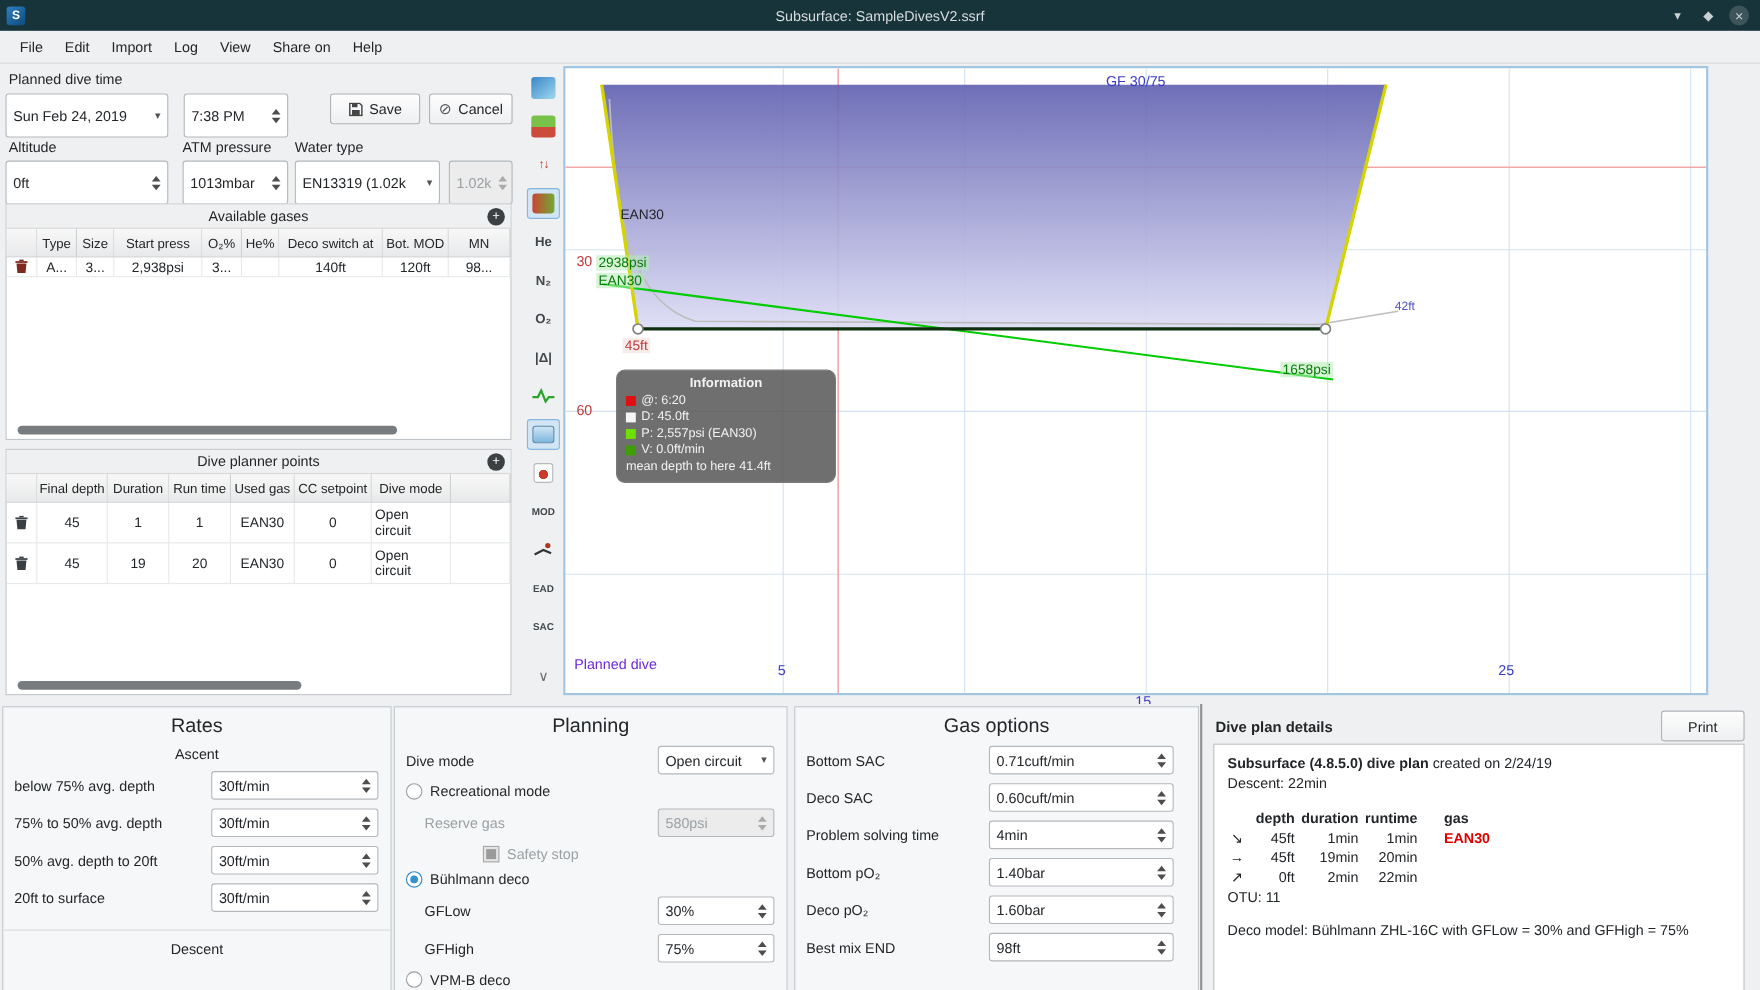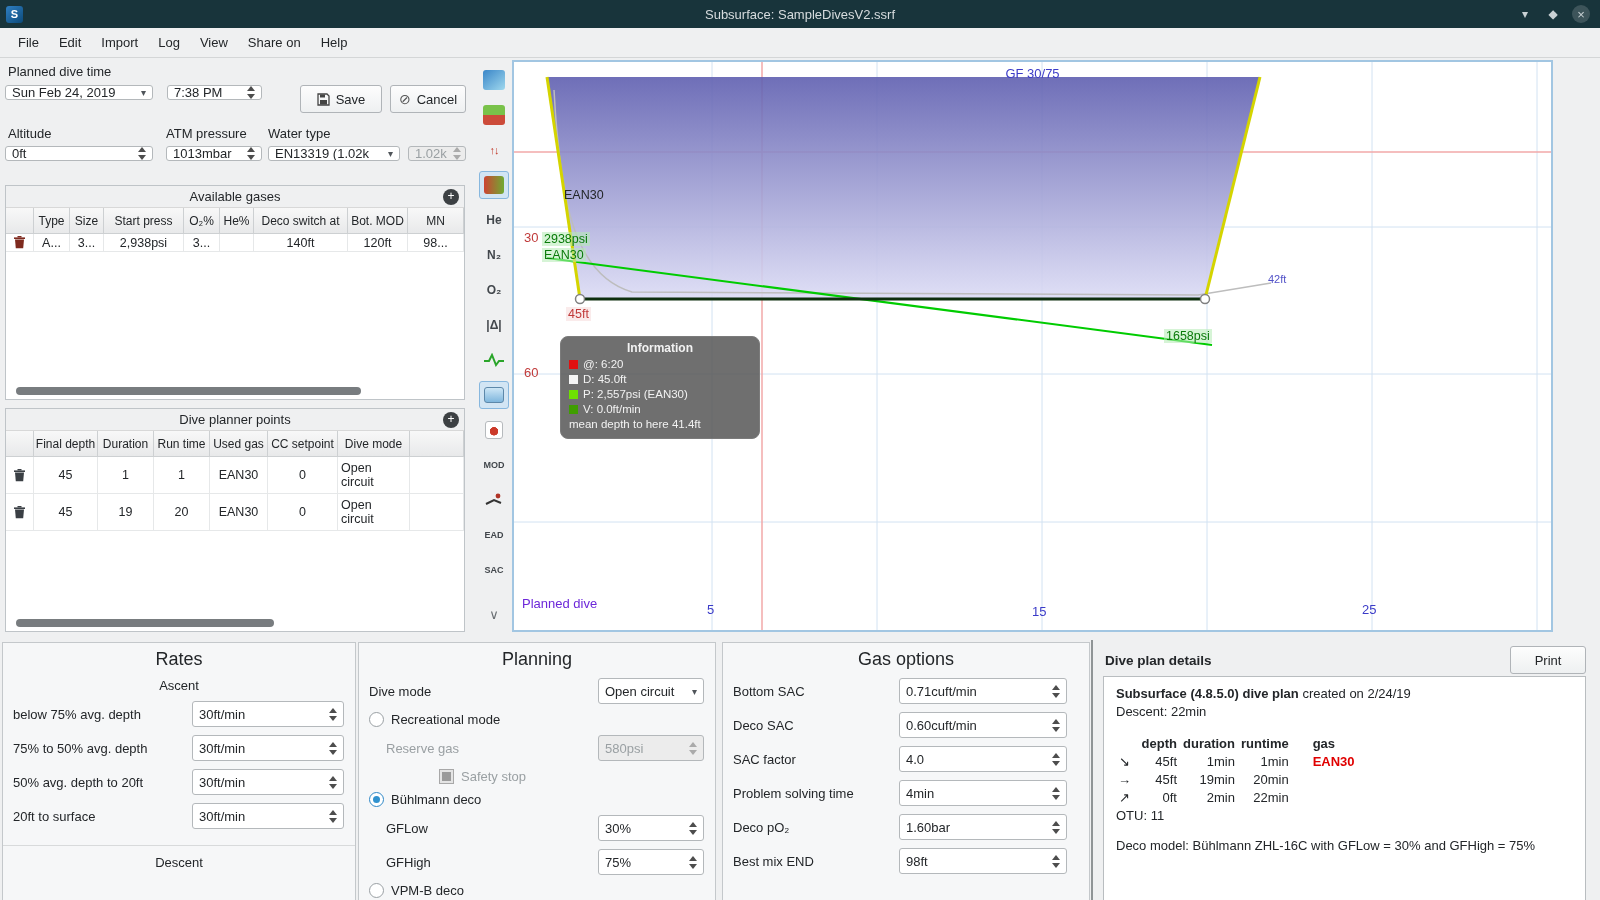--- a/index.html
+++ b/index.html
@@ -15,21 +15,21 @@
   .app-icon span { color:#fff; font-size:11px; font-weight:bold; }
   .wtitle { position:absolute; left:0; right:0; text-align:center; color:#d7dcde; font-size:13px; }
   .winbtns { margin-left:auto; display:flex; gap:10px; margin-right:10px; z-index:2; }
   .winbtn { width:18px; height:18px; color:#c9d1d4; display:flex; align-items:center; justify-content:center; font-size:12px; cursor:default; }
   .winbtn.close { background:rgba(255,255,255,.16); border-radius:50%; font-size:13px; }
   
   .menubar { height:30px; background:#eff0f1; border-bottom:1px solid #d4d6d7; display:flex; align-items:center; padding-left:8px; }
   .menu-item { padding:5px 10px; font-size:13px; }
   
   .lbl { font-size:13px; }
-  .field { background:#fff; border:1px solid #b4b8bb; border-radius:3px; height:15px;
+  .field { background:#fff; border:1px solid #b4b8bb; border-radius:3px; height:40px;
     display:flex; align-items:center; padding:0 6px; font-size:13px; white-space:nowrap; overflow:hidden; }
   .field.disabled { background:#ececec; color:#9aa0a3; }
   .combo-arrow { margin-left:auto; font-size:10px; color:#50555a; padding-left:5px; }
   .spin-arrows { margin-left:auto; display:flex; flex-direction:column; gap:3px; padding-left:6px; }
   .arr-up { width:0; height:0; border-left:4px solid transparent; border-right:4px solid transparent; border-bottom:5px solid #4d4d4d; }
   .arr-dn { width:0; height:0; border-left:4px solid transparent; border-right:4px solid transparent; border-top:5px solid #4d4d4d; }
   .field.disabled .arr-up { border-bottom-color:#aaa; } .field.disabled .arr-dn { border-top-color:#aaa; }
   .btn { background:linear-gradient(#fdfdfd,#eef0f1); border:1px solid #b0b4b8; border-radius:3px;
     height:28px; display:flex; align-items:center; justify-content:center; gap:6px; font-size:13px; padding:13px 10px; }
   .radio { width:15px; height:15px; border-radius:50%; border:1px solid #9aa0a4; background:#fff; position:relative; flex:0 0 15px; margin-right:7px; }
@@ -353,21 +353,21 @@
       <line class="bottomline" x1="66" y1="237" x2="691" y2="237"></line>
       <line class="fastline" x1="691" y1="237" x2="746" y2="15"></line>
       <circle class="handle" cx="66" cy="237" r="4.5"></circle>
       <circle class="handle" cx="691" cy="237" r="4.5"></circle>
     </svg>
 
     <div class="clabel axis-blue" style="left:50%;top:4px;transform:translateX(-50%)">GF 30/75</div>
     <div class="clabel axis-red" style="left:10px;top:168px">30</div>
     <div class="clabel axis-red" style="left:10px;top:303px">60</div>
     <div class="clabel axis-blue" style="left:193px;top:540px">5</div>
-    <div class="clabel axis-blue" style="left:518px;top:542px">15</div>
+    <div class="clabel axis-blue" style="left:518px;top:568px">15</div>
     <div class="clabel axis-blue" style="left:848px;top:540px">25</div>
     <div class="clabel" style="left:50px;top:126px;font-size:12.5px">EAN30</div>
     <div class="clabel chip-green" style="left:28px;top:170px">2938psi</div>
     <div class="clabel chip-green" style="left:28px;top:186px">EAN30</div>
     <div class="clabel chip-red" style="left:52px;top:245px">45ft</div>
     <div class="clabel chip-green" style="left:650px;top:267px">1658psi</div>
     <div class="clabel" style="left:754px;top:211px;font-size:11px;color:#5252c8">42ft</div>
     <div class="clabel" style="left:8px;top:534px;color:#6d28d9">Planned dive</div>
 
     <div class="tip">
@@ -516,33 +516,33 @@
       <span class="lbl">Deco SAC</span>
       <div class="field fw168">
         <span>0.60cuft/min</span>
         <span class="spin-arrows">
             <i class="arr-up"></i>
             <i class="arr-dn"></i>
           </span>
       </div>
     </div>
     <div class="form-row">
-      <span class="lbl">SAC factor</span>
-      <div class="field fw168">
-        <span>4.0</span>
-        <span class="spin-arrows">
-            <i class="arr-up"></i>
-            <i class="arr-dn"></i>
-          </span>
-      </div>
-    </div>
-    <div class="form-row">
       <span class="lbl">Problem solving time</span>
       <div class="field fw168">
         <span>4min</span>
+        <span class="spin-arrows">
+            <i class="arr-up"></i>
+            <i class="arr-dn"></i>
+          </span>
+      </div>
+    </div>
+    <div class="form-row">
+      <span class="lbl">Bottom pO₂</span>
+      <div class="field fw168">
+        <span>1.40bar</span>
         <span class="spin-arrows">
             <i class="arr-up"></i>
             <i class="arr-dn"></i>
           </span>
       </div>
     </div>
     <div class="form-row">
       <span class="lbl">Deco pO₂</span>
       <div class="field fw168">
         <span>1.60bar</span>

